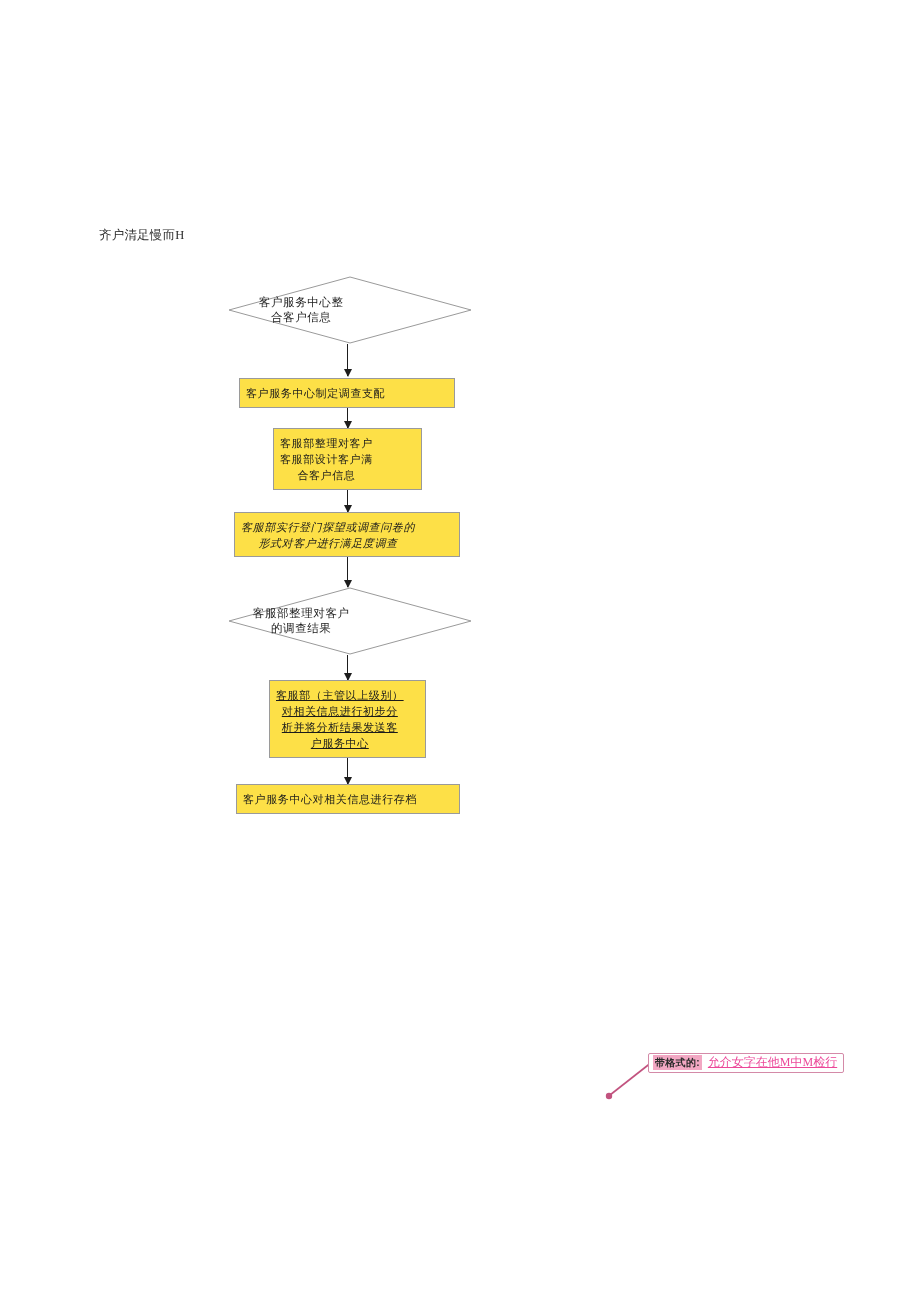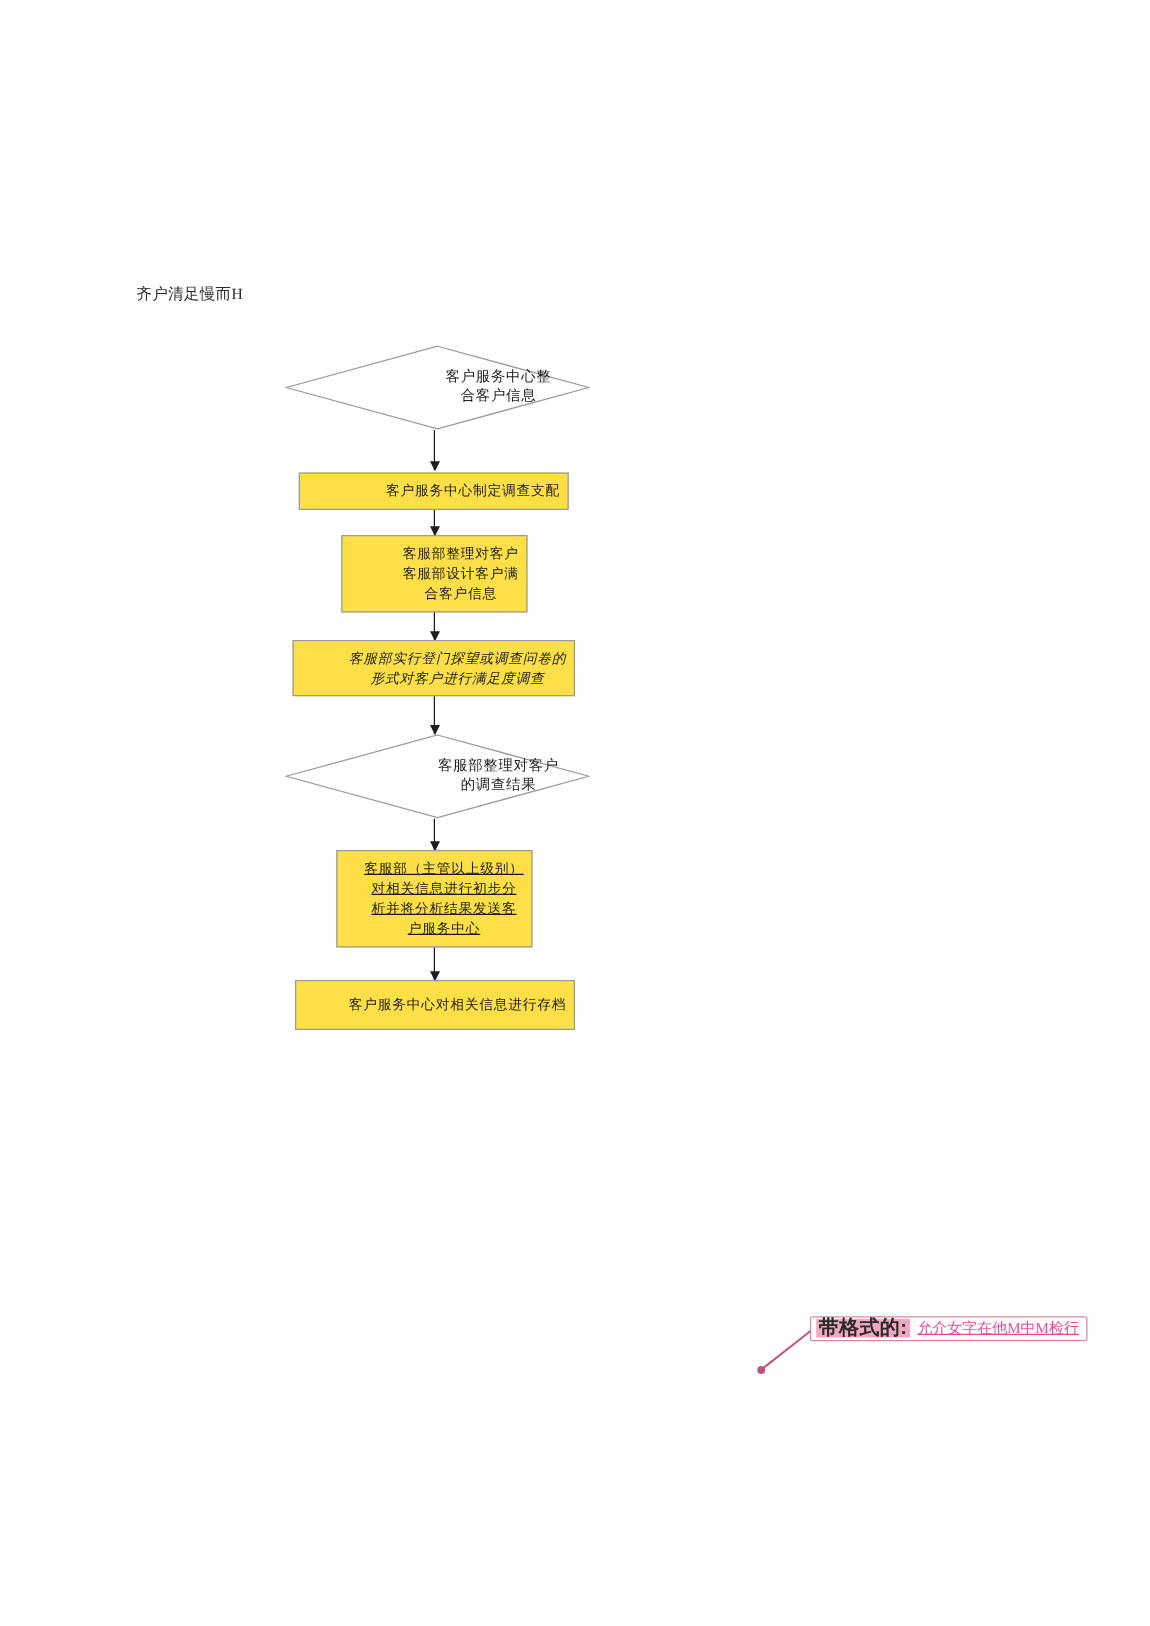--- a/index.html
+++ b/index.html
@@ -27,40 +27,39 @@
   .doc-heading {
     position: absolute;
     left: 99px;
     top: 227px;
     font-family: "Liberation Serif", "DejaVu Serif", serif;
     font-size: 12.5px;
     line-height: 16px;
     letter-spacing: 0.2px;
     color: #2b2b2b;
     white-space: nowrap;
-    margin-left: 10px;
   }
 
   
   .flowchart {
     position: absolute;
     left: 0;
     top: 0;
     width: 920px;
     height: 1301px;
     pointer-events: none;
   }
   .flowchart > * { pointer-events: auto; }
 
   .node {
     position: absolute;
     box-sizing: border-box;
     display: flex;
     align-items: center;
-    justify-content: flex-end;
+    justify-content: flex-start;
     text-align: center;
     color: #1b1b1b;
     font-family: "Liberation Serif", "DejaVu Serif", serif;
   }
 
   
   .node.rect {
     border: 1px solid #9a9a9a;
     background: #fde047;
     font-size: 11px;
@@ -133,21 +132,21 @@
     border-radius: 2px;
     background: #ffffff;
     padding: 1px 4px 2px 4px;
     box-sizing: border-box;
     height: 20px;
   }
   .comment-tag {
     background: #f2a7c3;
     color: #2a2a2a;
     font-family: "Liberation Sans", "DejaVu Sans", sans-serif;
-    font-size: 16px;
+    font-size: 10px;
     font-weight: bold;
     letter-spacing: 0.3px;
     padding: 1px 2px;
     line-height: 13px;
     white-space: nowrap;
   }
   .comment-body {
     font-family: "Liberation Serif", "DejaVu Serif", serif;
     font-size: 12px;
     line-height: 15px;
@@ -222,21 +221,21 @@
       <div>
         <div>客服部（主管以上级别）</div>
         <div>对相关信息进行初步分</div>
         <div>析并将分析结果发送客</div>
         <div>户服务中心</div>
       </div>
     </div>
 
     <div class="conn" style="left:347px; top:758px; height:26px;"></div>
 
-    <div class="node rect" style="left:236px; top:784px; width:224px; height:40px;">
+    <div class="node rect" style="left:236px; top:784px; width:224px; height:30px;">
       <div>
         <div>客户服务中心对相关信息进行存档</div>
       </div>
     </div>
 
   </div>
 
   <div class="comment-group">
 
     <svg class="comment-leader" viewBox="0 0 300 70">

